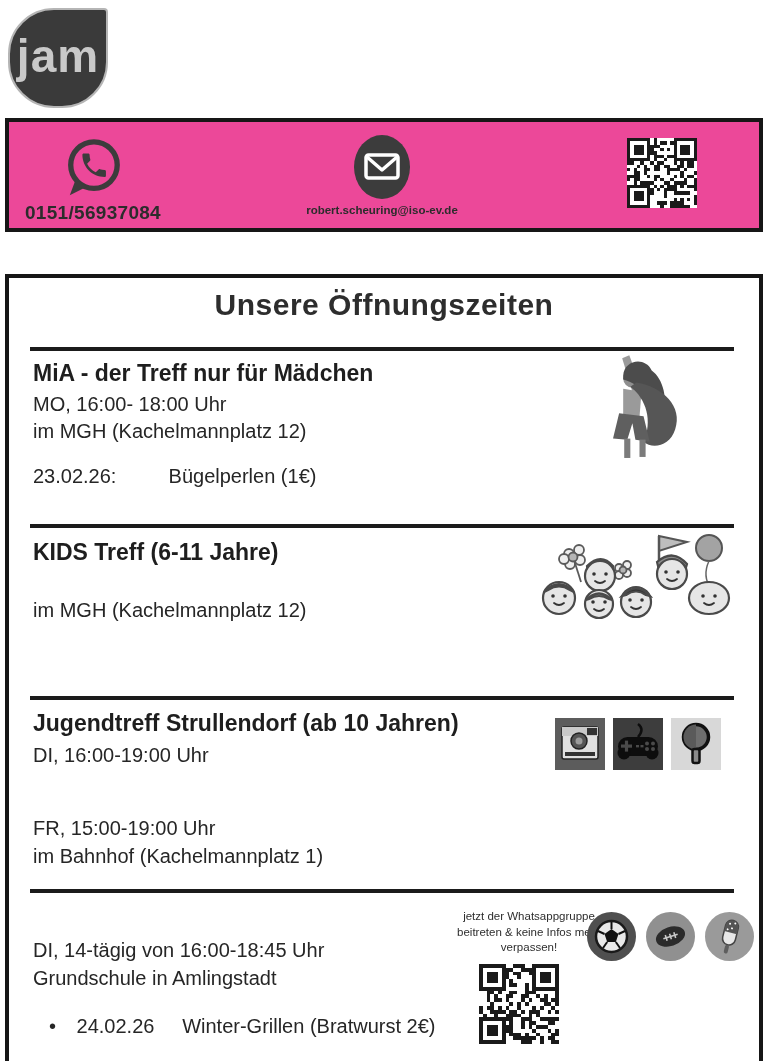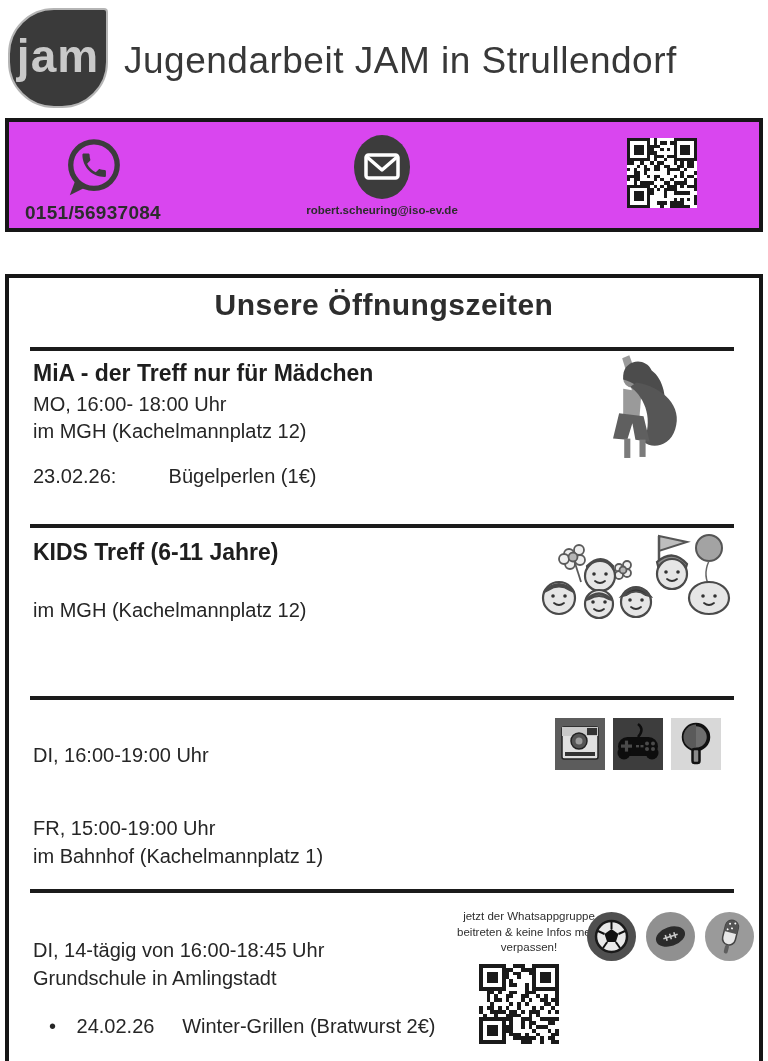--- a/index.html
+++ b/index.html
@@ -12,21 +12,21 @@
           background:#3a3a3a; border:2px solid #b5b5b5;
           border-radius:46% 4% 46% 46%;
           display:flex; align-items:center; justify-content:center; }
   .logo span { color:#c9c9c9; font-size:46px; font-weight:600; letter-spacing:1px;
                transform:translateY(-2px); }
   .page-title { position:absolute; left:124px; top:40px; font-size:37px; font-weight:500;
                 color:#383838; letter-spacing:0.5px; white-space:nowrap; }
 
   
   .contact-box { position:absolute; left:5px; top:118px; width:758px; height:114px;
-                 border:4px solid #161616; background:#d946ef; }
+                 border:4px solid #161616; background:#ec4899; }
   .phone-icon { position:absolute; left:53px; top:14px; width:62px; height:64px; }
   .phone-number { position:absolute; left:16px; top:80px; font-size:19px; font-weight:700;
                   color:#2c2c2c; letter-spacing:0.3px; }
   .mail-icon { position:absolute; left:344px; top:12px; width:58px; height:66px; }
   .email-text { position:absolute; left:288px; top:82px; width:170px; text-align:center;
                 font-size:11.5px; font-weight:700; color:#2c2c2c; }
   .qr { background:#fff; }
   .qr-contact { position:absolute; left:618px; top:16px; width:70px; height:70px; }
 
   
@@ -71,21 +71,20 @@
   .qr-amlingstadt { position:absolute; left:470px; top:686px; width:80px; height:80px; }
 </style>
 </head>
 <body>
 
 <div class="page">
 
   <div class="logo">
     <span>jam</span>
   </div>
-  <div class="page-title">Jugendarbeit JAM in Strullendorf</div>
 
   <div class="contact-box">
     <div class="phone-icon">
       <svg viewBox="0 0 64 64" width="100%" height="100%">
         <circle cx="33" cy="29" r="24" fill="none" stroke="#3c3c3c" stroke-width="5.5"></circle>
         <path d="M14 44 L8 60 L26 51 Z" fill="#3c3c3c"></path>
         <path transform="translate(17,13) scale(1.35)" fill="#3c3c3c" d="M6.62 10.79c1.44 2.83 3.76 5.14 6.59 6.59l2.2-2.2c.27-.27.67-.36 1.02-.24 1.12.37 2.33.57 3.57.57.55 0 1 .45 1 1V20c0 .55-.45 1-1 1-9.39 0-17-7.61-17-17 0-.55.45-1 1-1h3.5c.55 0 1 .45 1 1 0 1.25.2 2.45.57 3.57.11.35.03.74-.25 1.02l-2.2 2.2z"></path>
       </svg>
     </div>
     <div class="phone-number">0151/56937084</div>
@@ -323,20 +322,21 @@
             <path d="M128 49 q5 4 10 0"></path>
           <path d="M15 73 q5 4 10 0"></path>
             <path d="M92 77 q5 4 10 0"></path>
           <path d="M165 73 q5 4 10 0"></path>
             <path d="M55 79 q5 4 10 0"></path>
         </g>
       </svg>
     </div>
     <div class="divider d3"></div>
 
+    <div class="sec-title s3-title">Jugendtreff Strullendorf (ab 10 Jahren)</div>
     <div class="sec-line s3-l1">DI, 16:00-19:00 Uhr</div>
     <div class="sec-line s3-l2">FR, 15:00-19:00 Uhr</div>
     <div class="sec-line s3-l3">im Bahnhof (Kachelmannplatz 1)</div>
     <div class="activity-icons">
       <div class="tile">
         <svg viewBox="0 0 50 52" width="100%" height="100%">
           <rect width="50" height="52" fill="#5c5c5c"></rect>
           <rect x="7" y="9" width="36" height="32" rx="2" fill="#e0e0e0" stroke="#222" stroke-width="1.5"></rect>
           <rect x="7" y="9" width="36" height="9" fill="#c9c9c9"></rect>
           <rect x="32" y="10" width="10" height="7" fill="#333"></rect>

